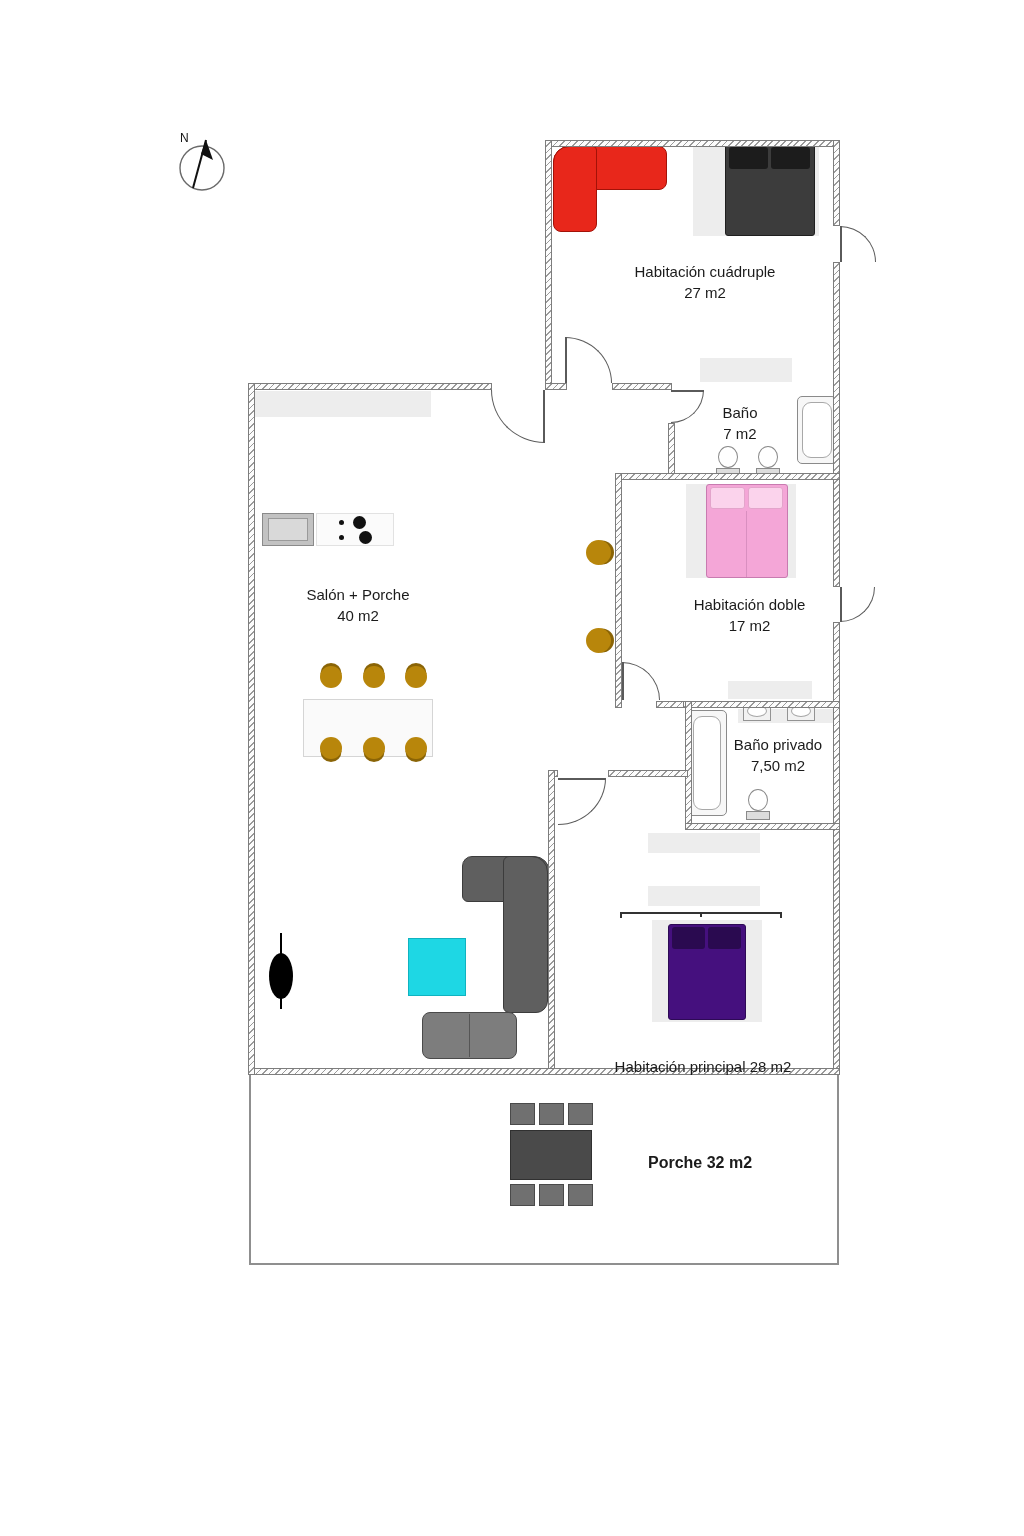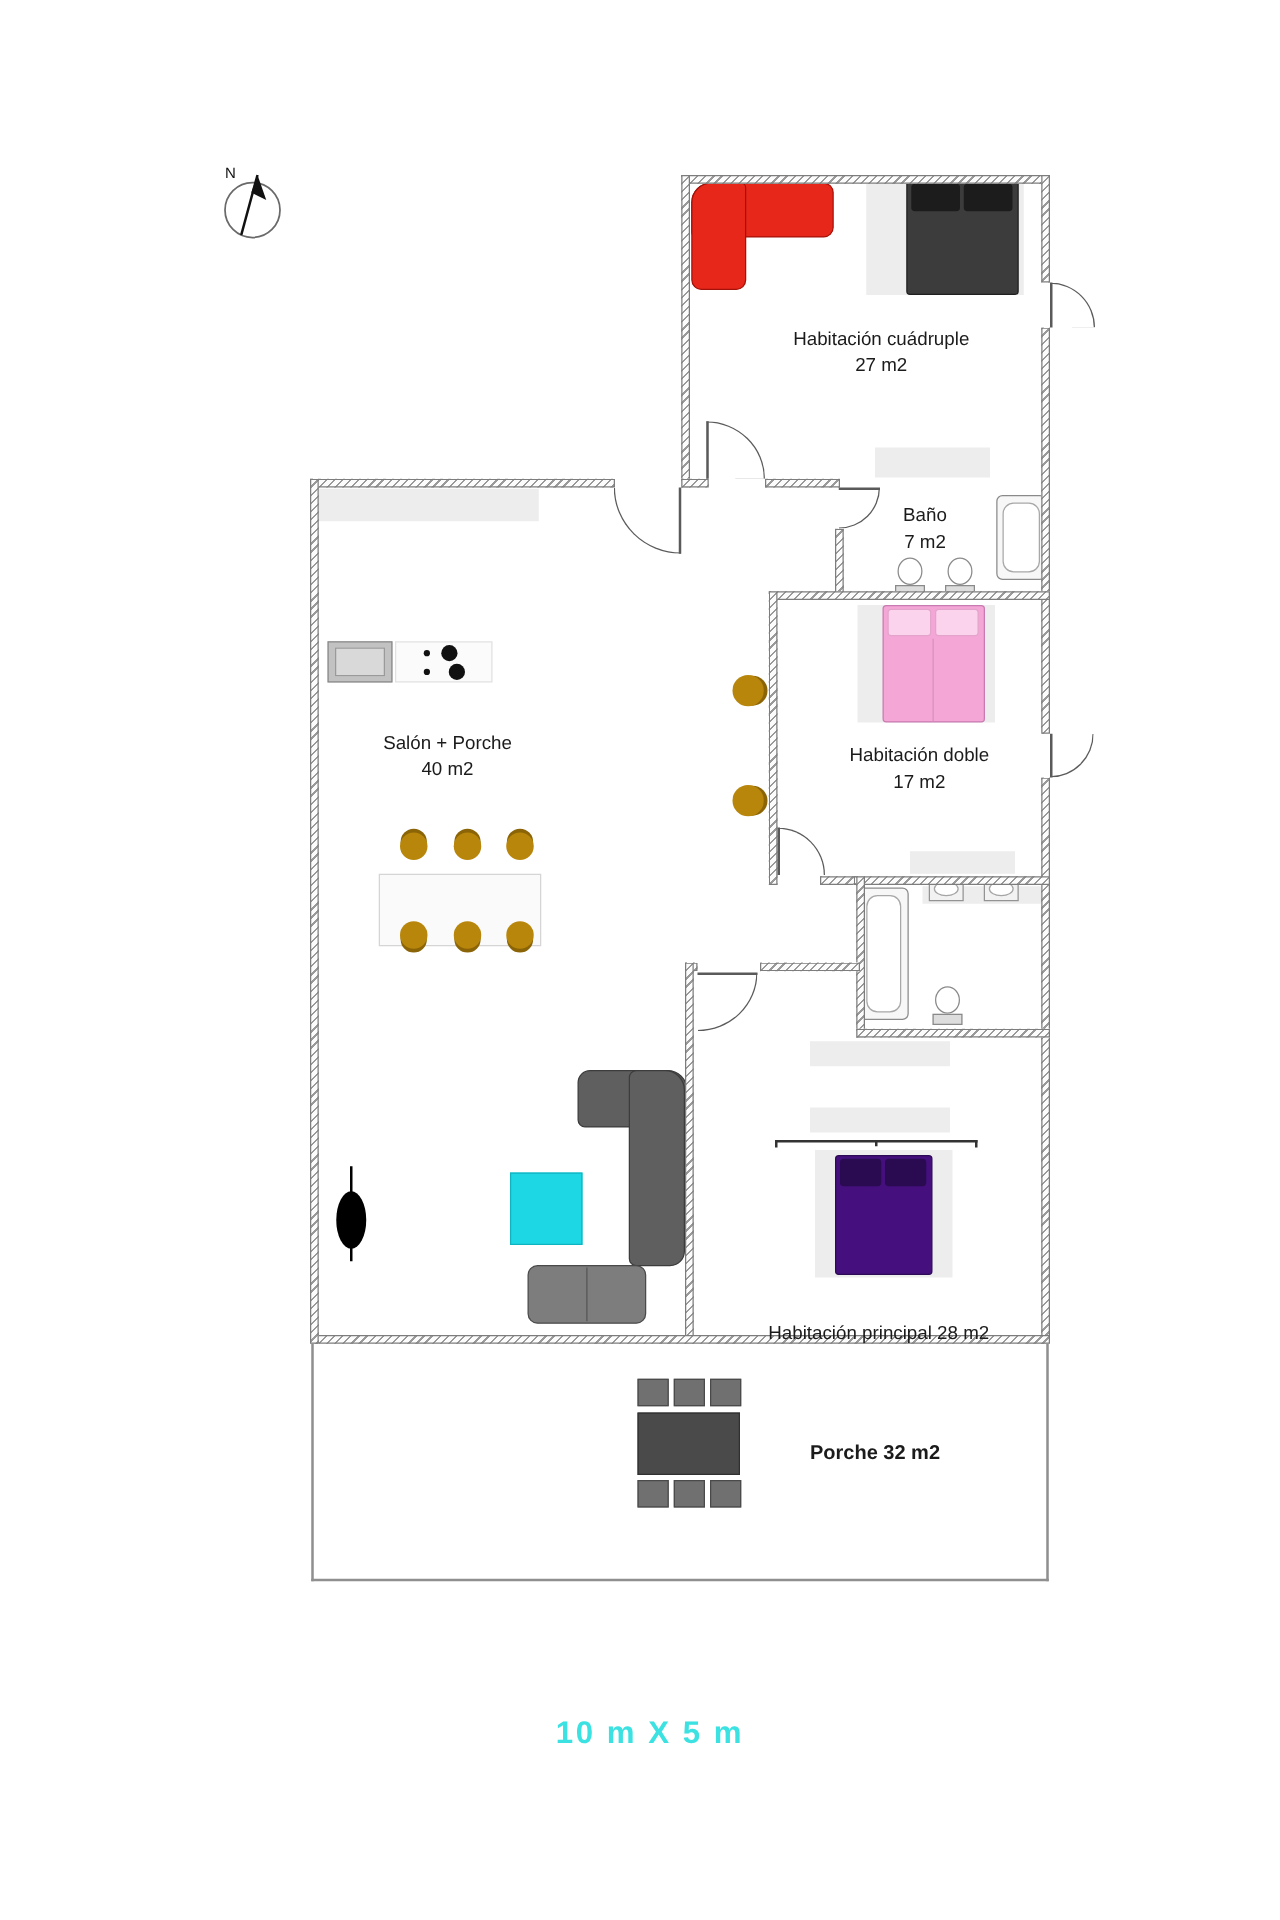--- a/index.html
+++ b/index.html
@@ -168,26 +168,29 @@
     <div>27 m2</div>
   </div>
   <div class="label" style="left:692px;top:402px;width:96px">
     <div>Baño</div>
     <div>7 m2</div>
   </div>
   <div class="label" style="left:268px;top:584px;width:180px">
     <div>Salón + Porche</div>
     <div>40 m2</div>
   </div>
-  <div class="label" style="left:638px;top:594px;width:195px">
+  <div class="label" style="left:652px;top:594px;width:195px">
     <div>Habitación doble</div>
     <div>17 m2</div>
+  </div>
+  <div class="label" style="left:698px;top:734px;width:160px">
+    <div>Baño privado</div>
+    <div>7,50 m2</div>
   </div>
   <div class="label" style="left:578px;top:1056px;width:250px">
     <div>Habitación principal 28 m2</div>
   </div>
   <div class="label bold" style="left:620px;top:1152px;width:160px">
     <div>Porche 32 m2</div>
   </div>
 
-  <div class="pool-line" style="left:262px;top:1372px;width:516px;font-size:25px">10 m X 5 m</div>
 
 </div>
 
 </body></html>

